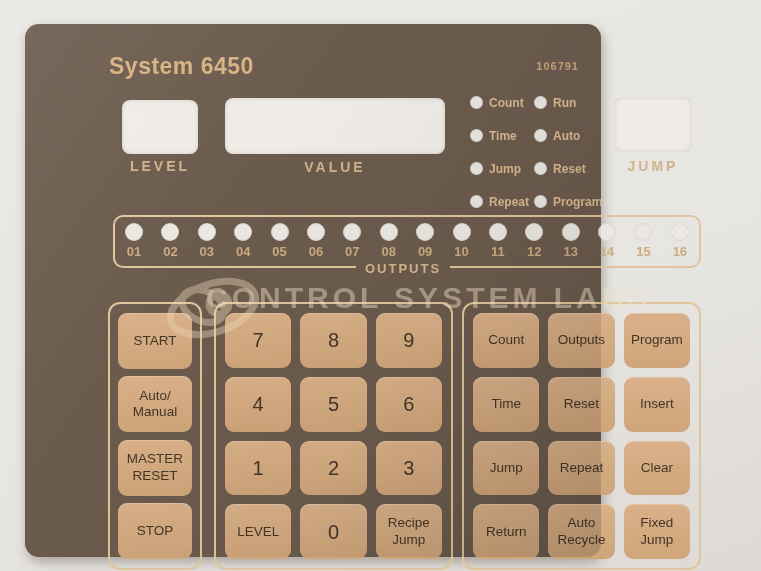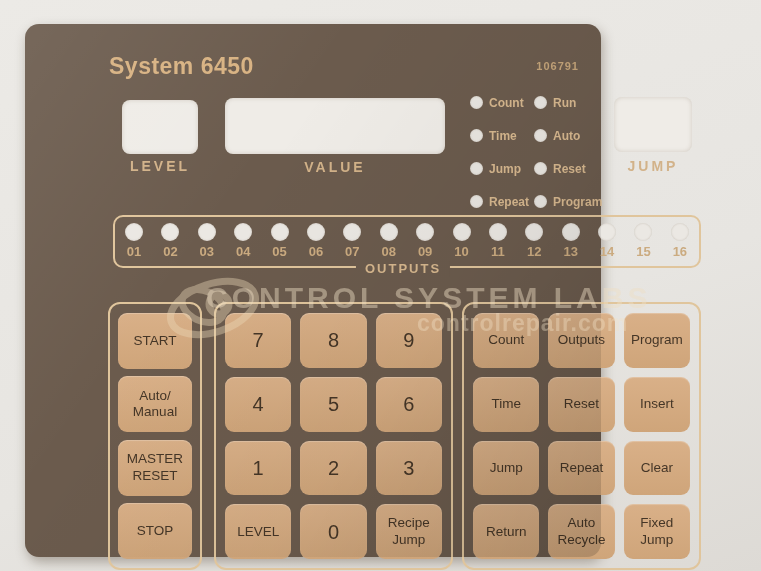--- a/index.html
+++ b/index.html
@@ -223,17 +223,16 @@
 
     <div class="watermark">
       <svg class="wm-logo" width="108" height="80" viewBox="0 0 108 80">
         <g fill="none" stroke="#ecd9b8" stroke-width="7">
           <ellipse cx="54" cy="40" rx="44" ry="24" transform="rotate(-18 54 40)"></ellipse>
           <ellipse cx="44" cy="38" rx="22" ry="15" transform="rotate(25 44 38)"></ellipse>
           <circle cx="60" cy="36" r="10"></circle>
         </g>
       </svg>
       <div class="wm1">CONTROL SYSTEM LABS</div>
-      <div class="wm2">controlrepair.com</div>
     </div>
 
   </div>
 </div>
 
 </body></html>

